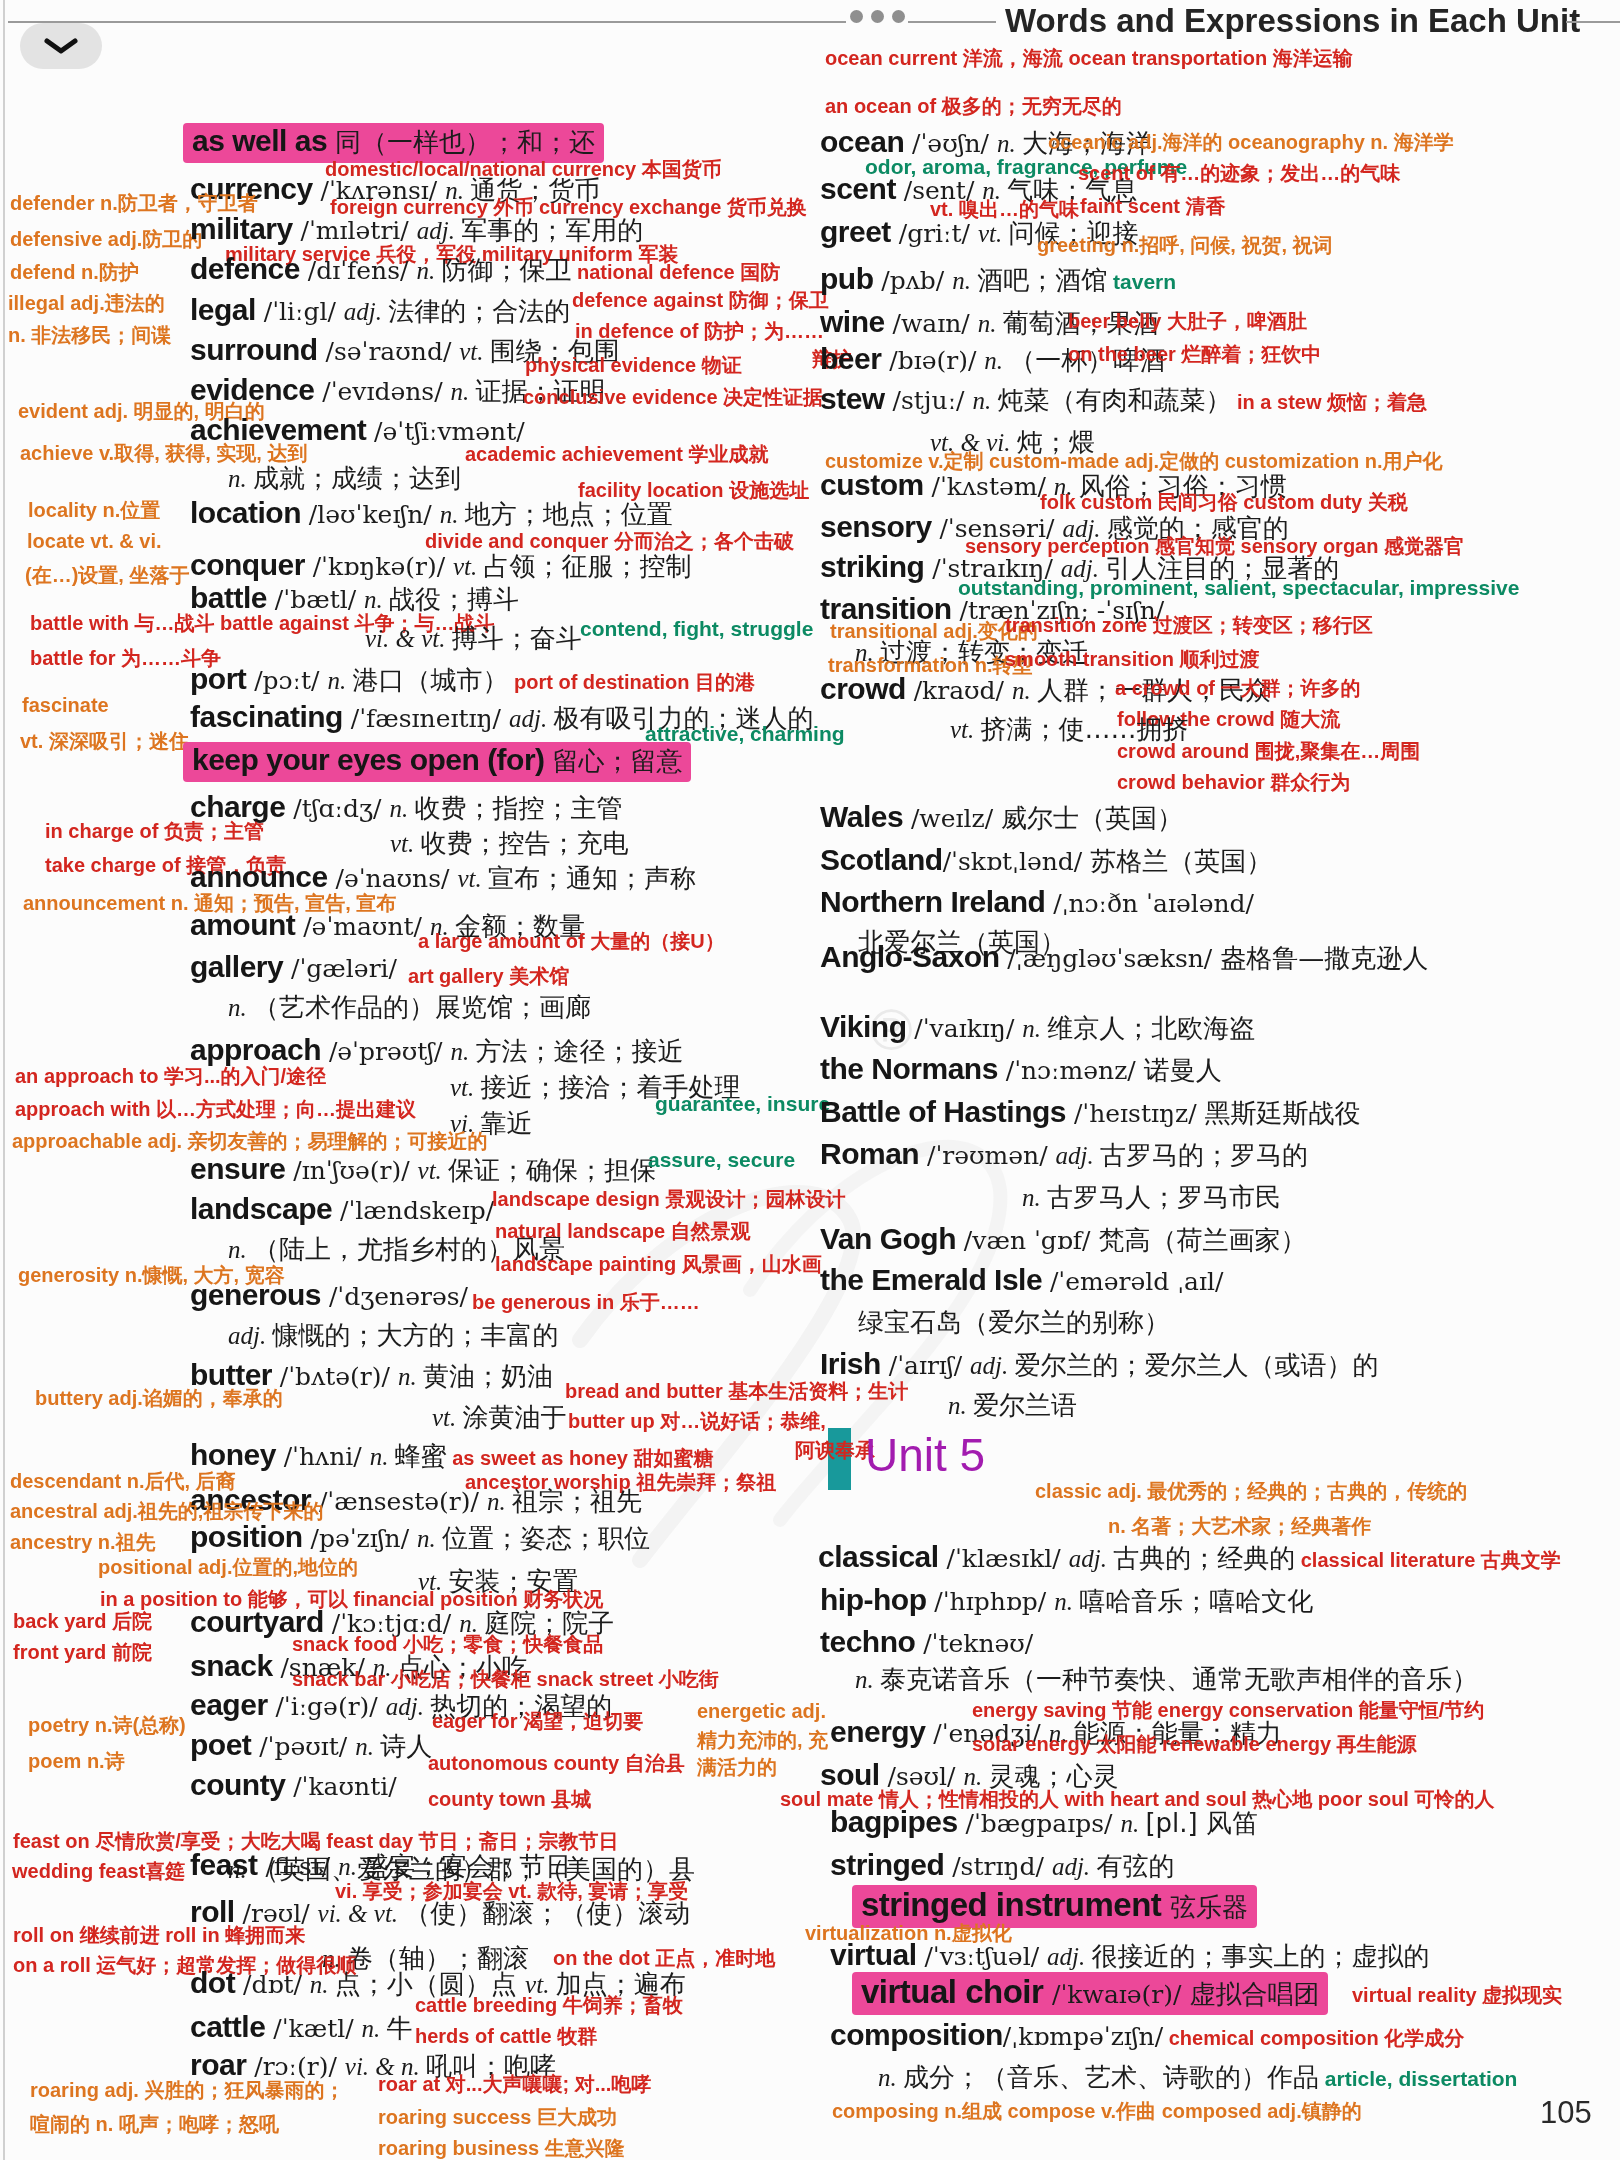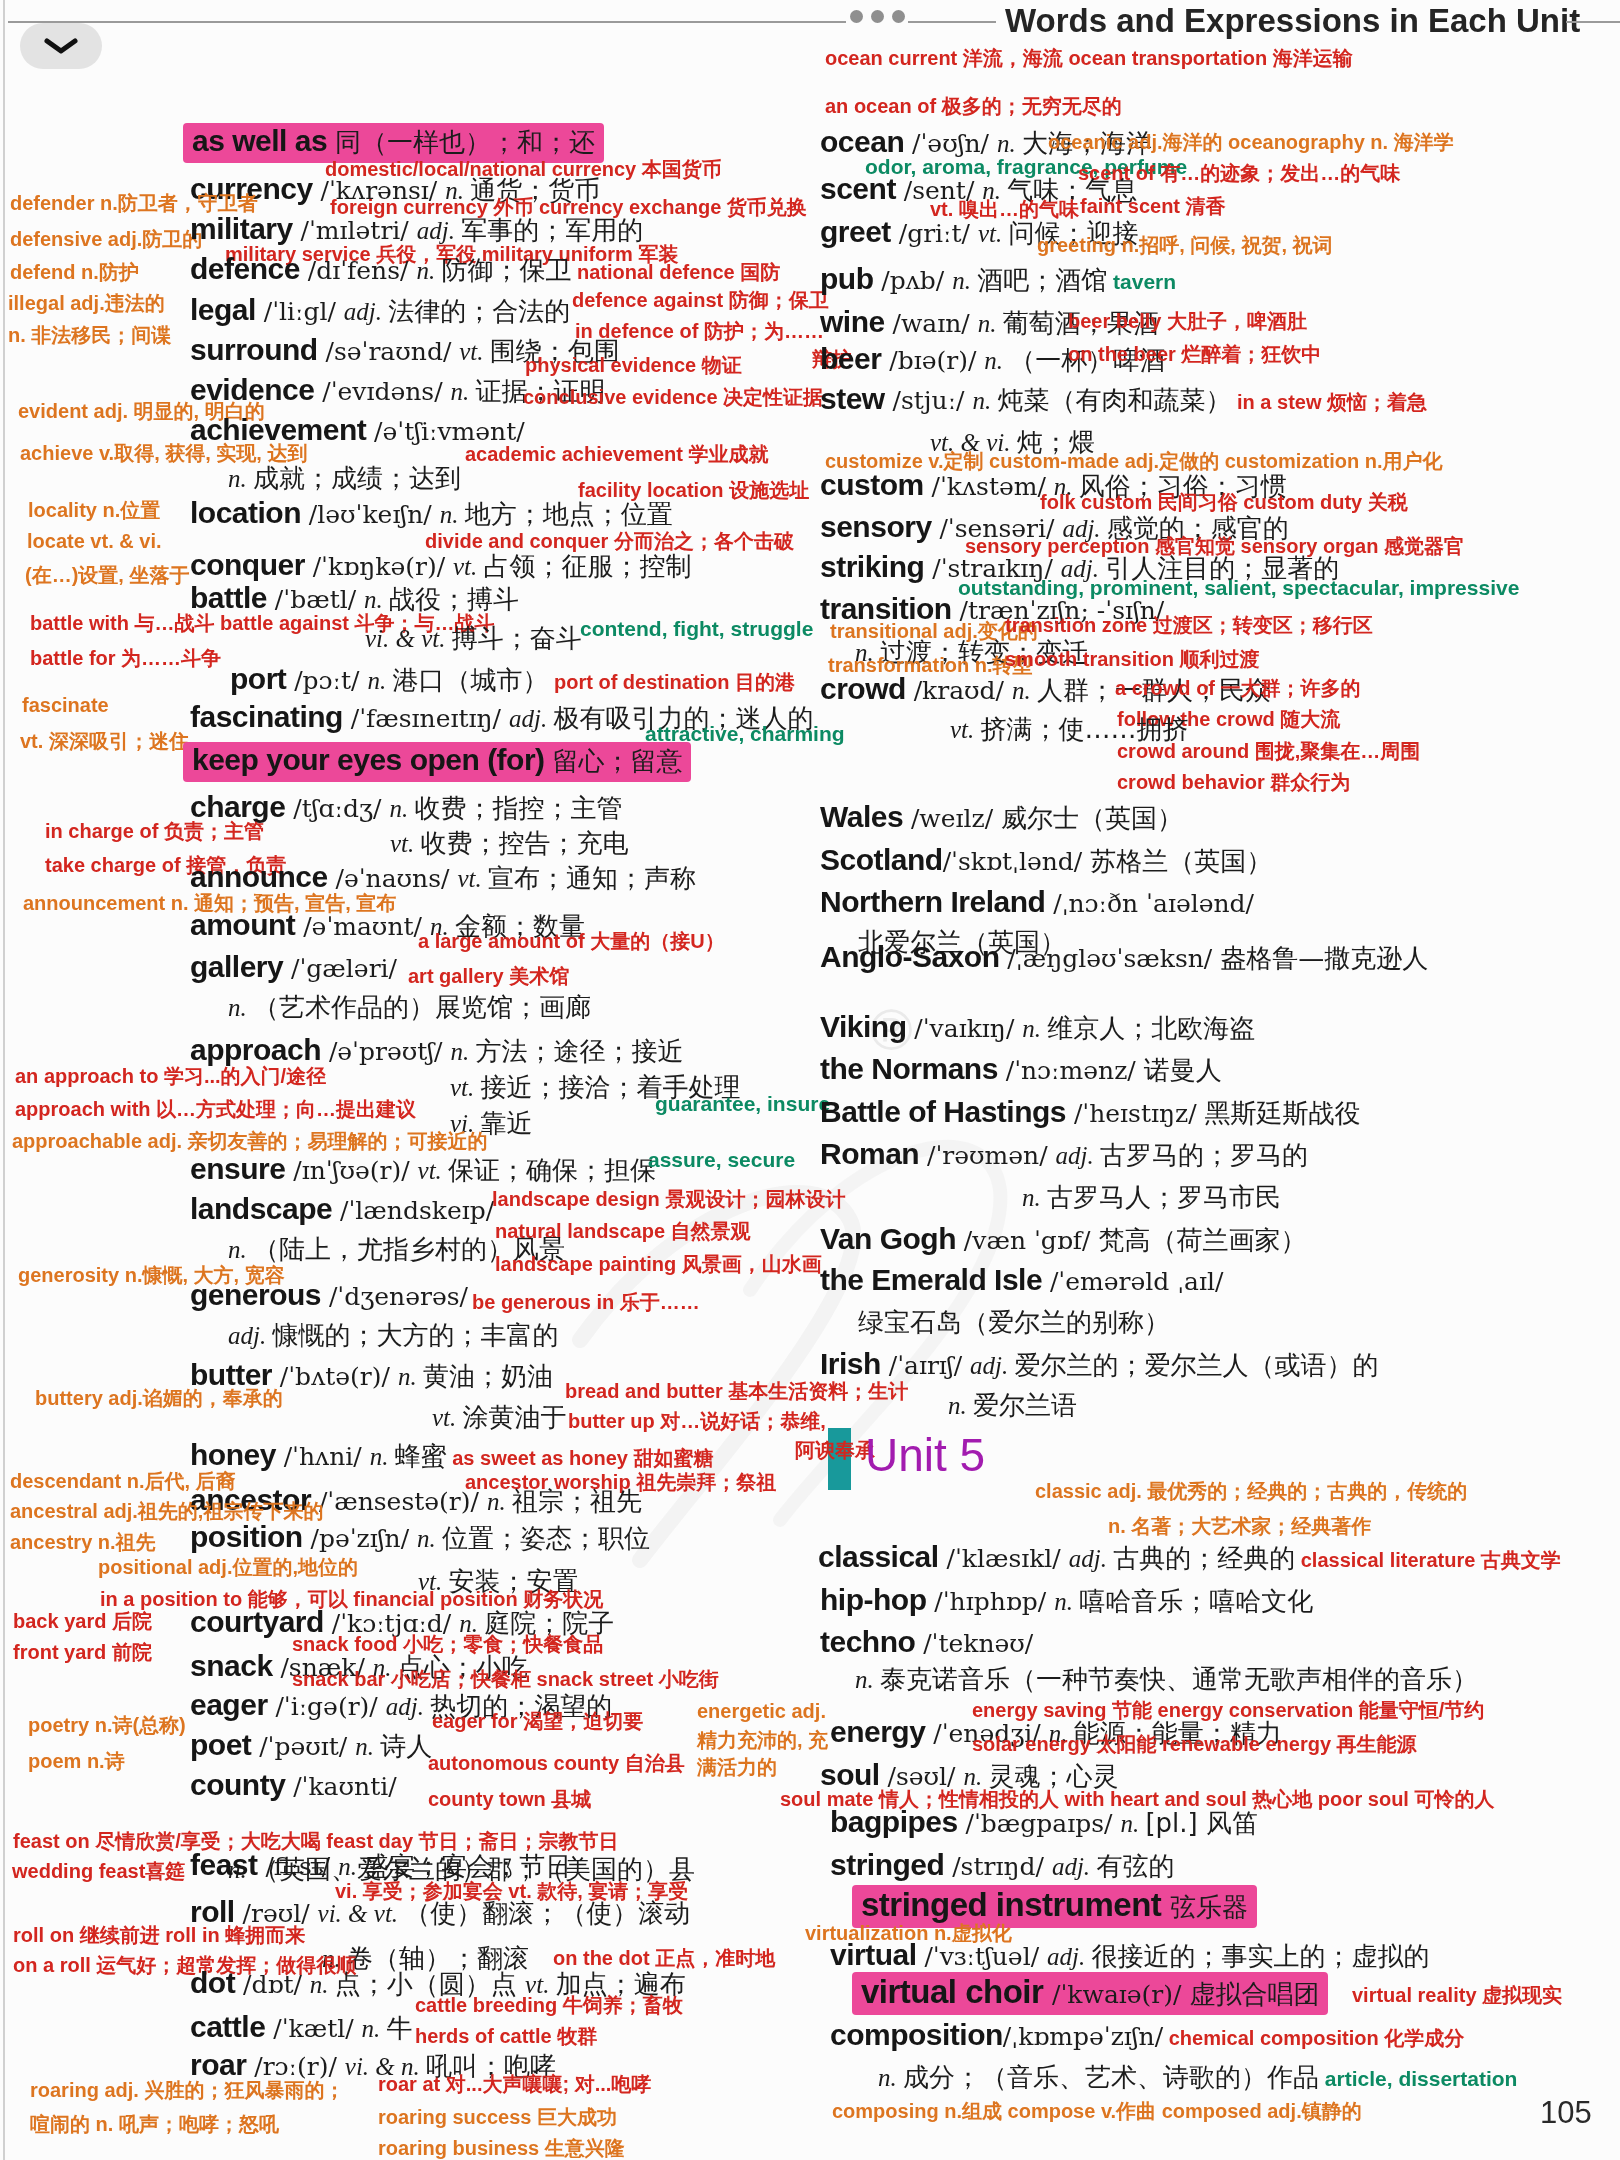--- a/index.html
+++ b/index.html
@@ -90,21 +90,21 @@
     <div class="line" style="left: 190px; top: 496px;"><span class="w">location </span><span class="ph">/ləʊˈkeɪʃn/ </span><span class="pos">n. </span><span class="cn">地方；地点；位置</span></div>
     <div class="line" style="left: 27px; top: 530px;"><span class="o">locate vt. &amp; vi.</span></div>
     <div class="line" style="left: 425px; top: 528px;"><span class="r">divide and conquer 分而治之；各个击破</span></div>
     <div class="line" style="left: 190px; top: 548px;"><span class="w">conquer </span><span class="ph">/ˈkɒŋkə(r)/ </span><span class="pos">vt. </span><span class="cn">占领；征服；控制</span></div>
     <div class="line" style="left: 25px; top: 562px;"><span class="o">(在…)设置, 坐落于</span></div>
     <div class="line" style="left: 190px; top: 581px;"><span class="w">battle </span><span class="ph">/ˈbætl/ </span><span class="pos">n. </span><span class="cn">战役；搏斗</span></div>
     <div class="line" style="left: 30px; top: 610px;"><span class="r">battle with 与…战斗 battle against 斗争；与…战斗</span></div>
     <div class="line" style="left: 365px; top: 621px;"><span class="pos">vi. &amp; vt. </span><span class="cn">搏斗；奋斗</span></div>
     <div class="line" style="left: 580px; top: 617px;"><span class="g">contend, fight, struggle</span></div>
     <div class="line" style="left: 30px; top: 645px;"><span class="r">battle for 为……斗争</span></div>
-    <div class="line" style="left: 190px; top: 662px; margin-left: 40px;"><span class="w">port </span><span class="ph">/pɔːt/ </span><span class="pos">n. </span><span class="cn">港口（城市）</span><span class="r"> port of destination 目的港</span></div>
+    <div class="line" style="left: 190px; top: 662px;"><span class="w">port </span><span class="ph">/pɔːt/ </span><span class="pos">n. </span><span class="cn">港口（城市）</span><span class="r"> port of destination 目的港</span></div>
     <div class="line" style="left: 22px; top: 694px;"><span class="o">fascinate</span></div>
     <div class="line" style="left: 190px; top: 700px;"><span class="w">fascinating </span><span class="ph">/ˈfæsɪneɪtɪŋ/ </span><span class="pos">adj. </span><span class="cn">极有吸引力的；迷人的</span></div>
     <div class="line" style="left: 20px; top: 728px;"><span class="o">vt. 深深吸引；迷住</span></div>
     <div class="line" style="left: 645px; top: 722px;"><span class="g">attractive, charming</span></div>
     <div class="line hl" style="left: 183px; top: 742px;"><span class="w">keep your eyes open (for) </span><span class="cn">留心；留意</span></div>
     <div class="line" style="left: 190px; top: 790px;"><span class="w">charge </span><span class="ph">/tʃɑːdʒ/ </span><span class="pos">n. </span><span class="cn">收费；指控；主管</span></div>
     <div class="line" style="left: 45px; top: 818px;"><span class="r">in charge of 负责；主管</span></div>
     <div class="line" style="left: 390px; top: 826px;"><span class="pos">vt. </span><span class="cn">收费；控告；充电</span></div>
     <div class="line" style="left: 45px; top: 852px;"><span class="r">take charge of 接管，负责</span></div>
     <div class="line" style="left: 190px; top: 860px;"><span class="w">announce </span><span class="ph">/əˈnaʊns/ </span><span class="pos">vt. </span><span class="cn">宣布；通知；声称</span></div>

